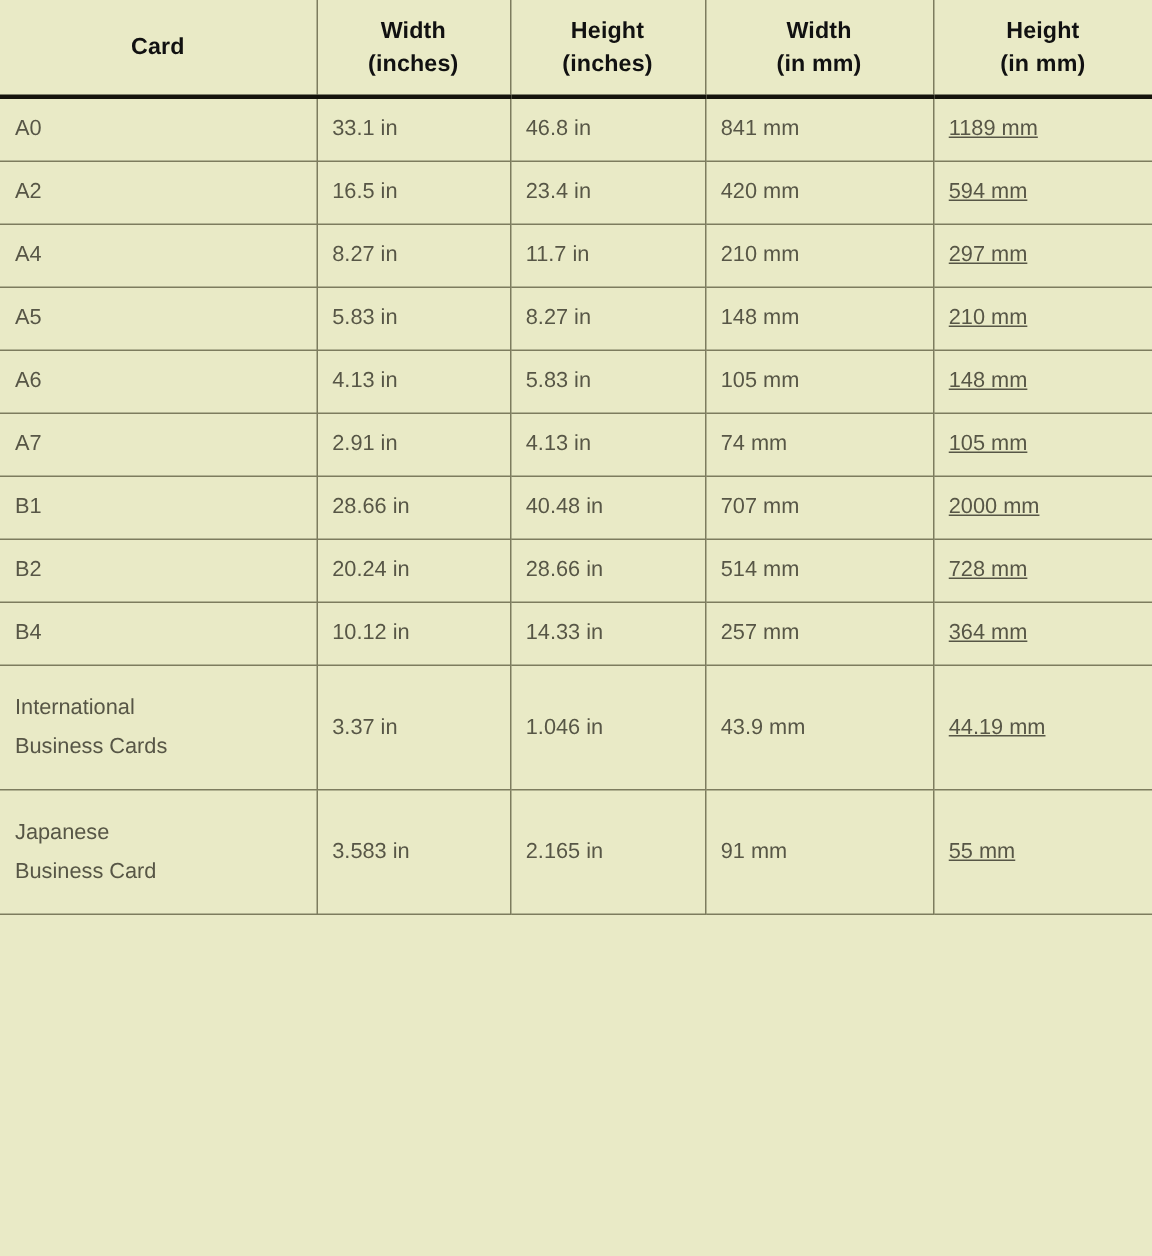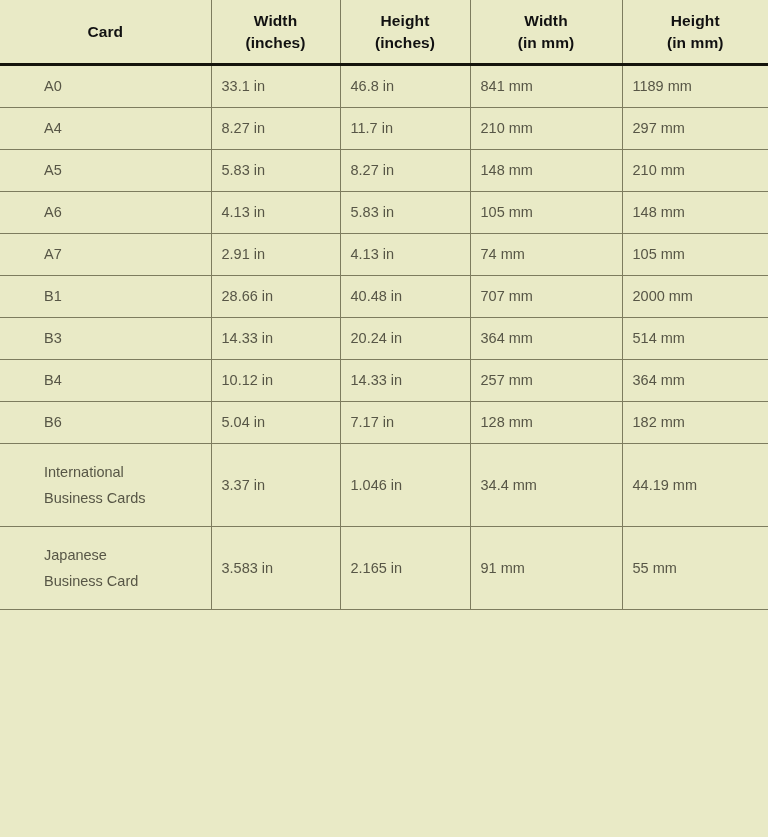--- a/index.html
+++ b/index.html
@@ -55,25 +55,25 @@
     vertical-align: middle;
     font-size: 14.5px;
     font-weight: normal;
     color: #575646;
     line-height: 1.55;
     border-bottom: 1px solid #7d7c5e;
     border-right: 1px solid #7d7c5e;
     background: #e9eac6;
     white-space: nowrap;
   }
-  #paper-size-table tbody td:last-child { border-right: none; }
+  #paper-size-table tbody td:last-child { border-right: none; text-decoration: underline; }
 
   #paper-size-table tbody tr.tall-row td { height: 82px; }
 
-  .cell-line { display: block; margin-left: 34px; }
+  .cell-line { display: block; }
   .cell-line + .cell-line { margin-top: 4px; }
 </style>
 </head>
 <body>
 
 <table id="paper-size-table">
   <colgroup>
     <col class="c-size">
       <col class="c-win">
       <col class="c-hin">
@@ -108,20 +108,29 @@
         <td>
           <span class="cell-line">A0</span>
         </td>
         <td>33.1 in</td>
         <td>46.8 in</td>
         <td>841 mm</td>
         <td>1189 mm</td>
       </tr>
       <tr>
         <td>
+          <span class="cell-line">A2</span>
+        </td>
+        <td>16.5 in</td>
+        <td>23.4 in</td>
+        <td>420 mm</td>
+        <td>594 mm</td>
+      </tr>
+      <tr>
+        <td>
           <span class="cell-line">A4</span>
         </td>
         <td>8.27 in</td>
         <td>11.7 in</td>
         <td>210 mm</td>
         <td>297 mm</td>
       </tr>
       <tr>
         <td>
           <span class="cell-line">A5</span>
@@ -153,53 +162,44 @@
         <td>
           <span class="cell-line">B1</span>
         </td>
         <td>28.66 in</td>
         <td>40.48 in</td>
         <td>707 mm</td>
         <td>2000 mm</td>
       </tr>
       <tr>
         <td>
-          <span class="cell-line">B3</span>
-        </td>
-        <td>14.33 in</td>
+          <span class="cell-line">B2</span>
+        </td>
         <td>20.24 in</td>
-        <td>364 mm</td>
+        <td>28.66 in</td>
         <td>514 mm</td>
+        <td>728 mm</td>
       </tr>
       <tr>
         <td>
           <span class="cell-line">B4</span>
         </td>
         <td>10.12 in</td>
         <td>14.33 in</td>
         <td>257 mm</td>
         <td>364 mm</td>
       </tr>
-      <tr>
-        <td>
-          <span class="cell-line">B6</span>
-        </td>
-        <td>5.04 in</td>
-        <td>7.17 in</td>
-        <td>128 mm</td>
-        <td>182 mm</td>
-      </tr>
       <tr class="tall-row">
         <td>
           <span class="cell-line">International</span>
           <span class="cell-line">Business Cards</span>
         </td>
         <td>3.37 in</td>
         <td>1.046 in</td>
-        <td>34.4 mm</td>
+        <td>43.9 mm</td>
         <td>44.19 mm</td>
       </tr>
       <tr class="tall-row">
         <td>
           <span class="cell-line">Japanese</span>
           <span class="cell-line">Business Card</span>
         </td>
         <td>3.583 in</td>
         <td>2.165 in</td>
         <td>91 mm</td>

